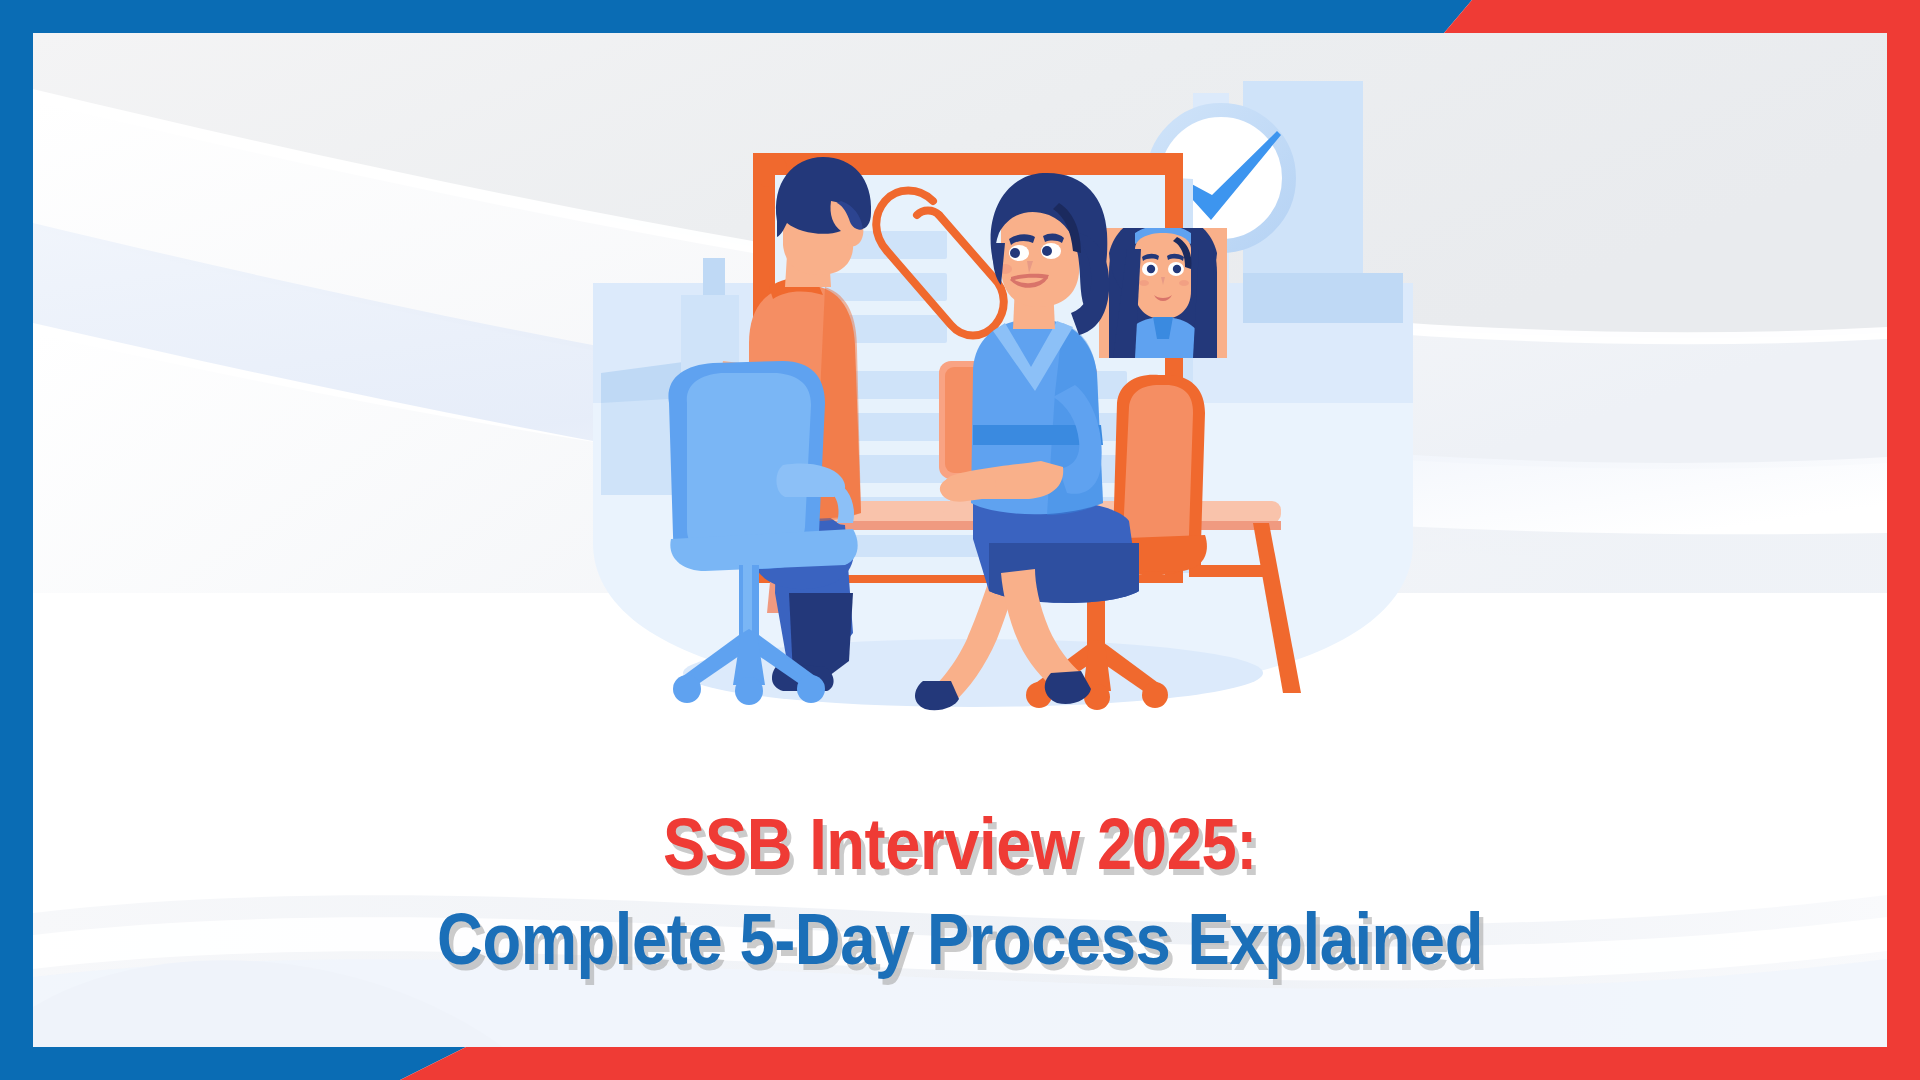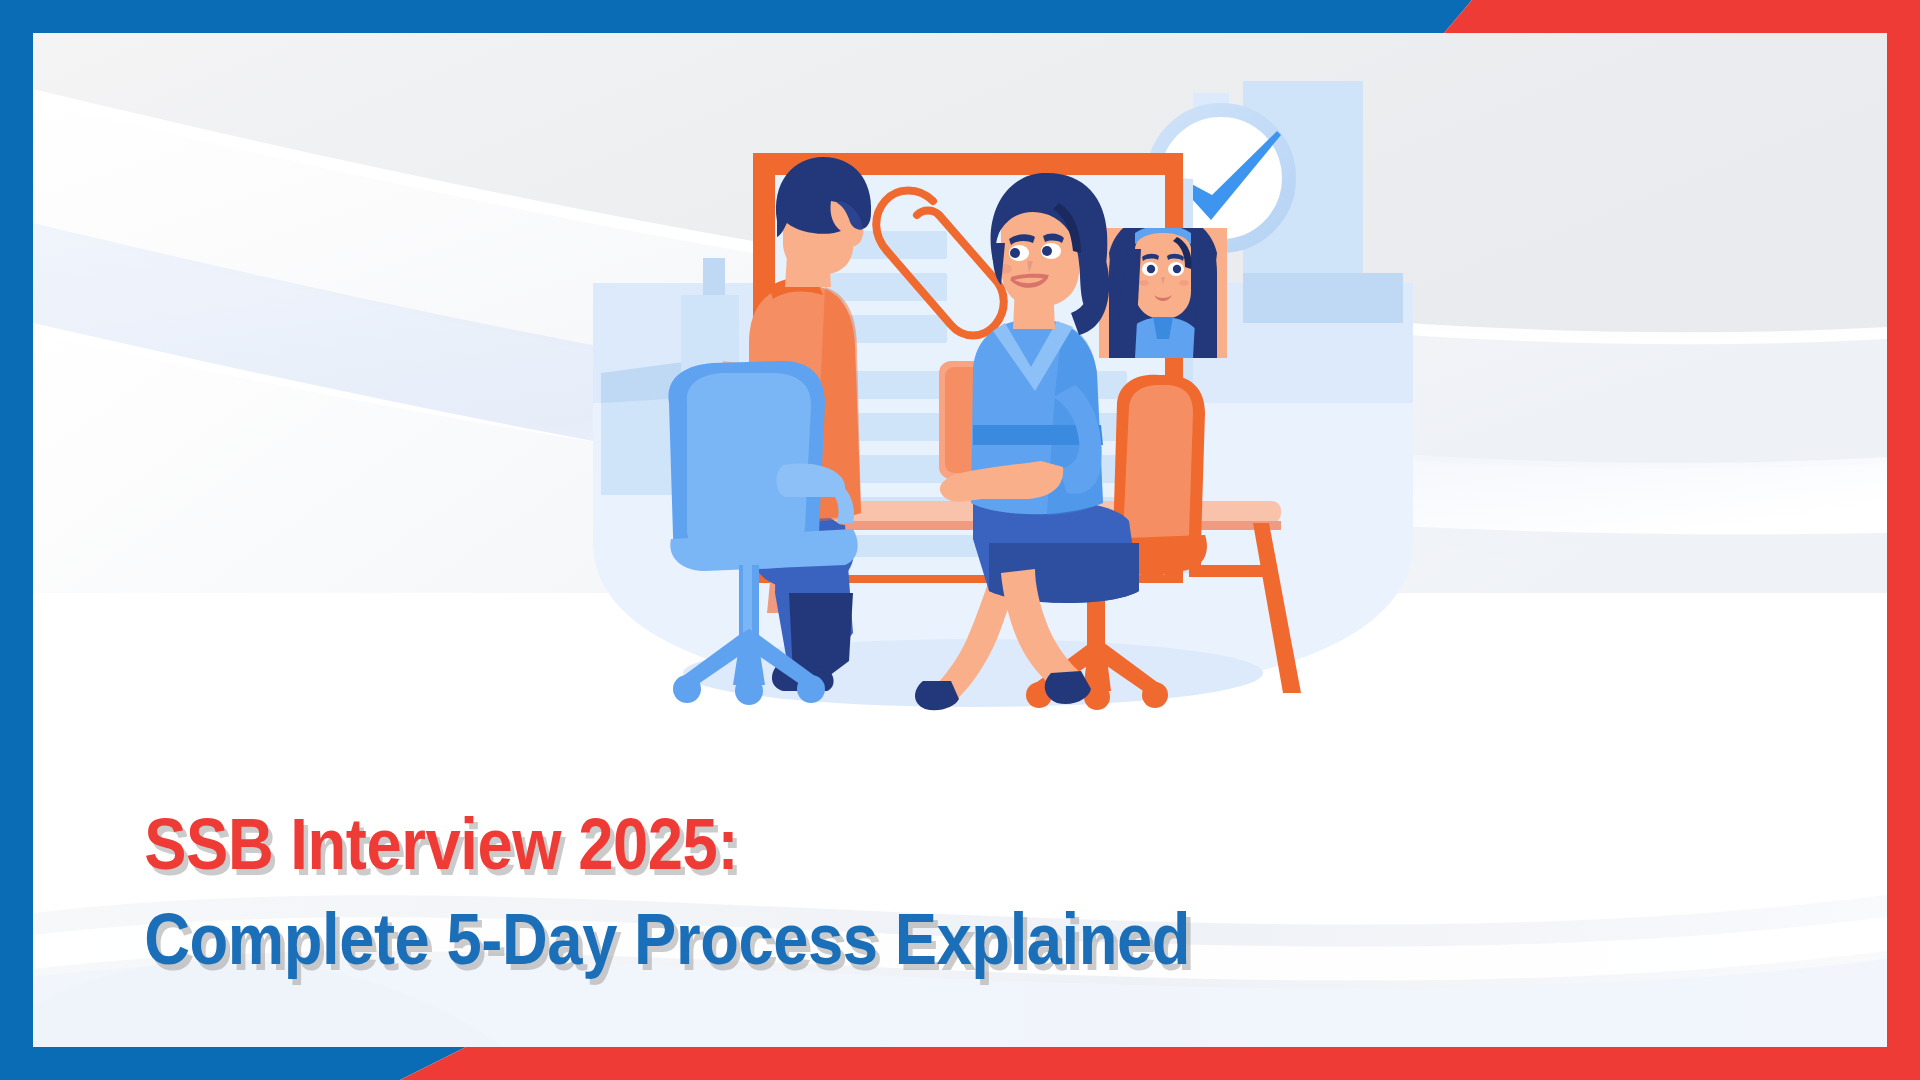--- a/index.html
+++ b/index.html
@@ -35,21 +35,21 @@
     left: 520px; top: 40px;
     width: 900px; height: 740px;
   }
   #illo svg { display:block; }
 
   
   #headline {
     position: absolute;
     left: 0; right: 0;
     top: 775px;
-    text-align: left;
+    text-align: center;
   }
   .title-line {
     display: block;
     font-family: "Liberation Sans", sans-serif;
     font-weight: bold;
     letter-spacing: -0.5px;
     line-height: 1.02;
     transform: scaleX(0.88);
     white-space: nowrap;
   }

